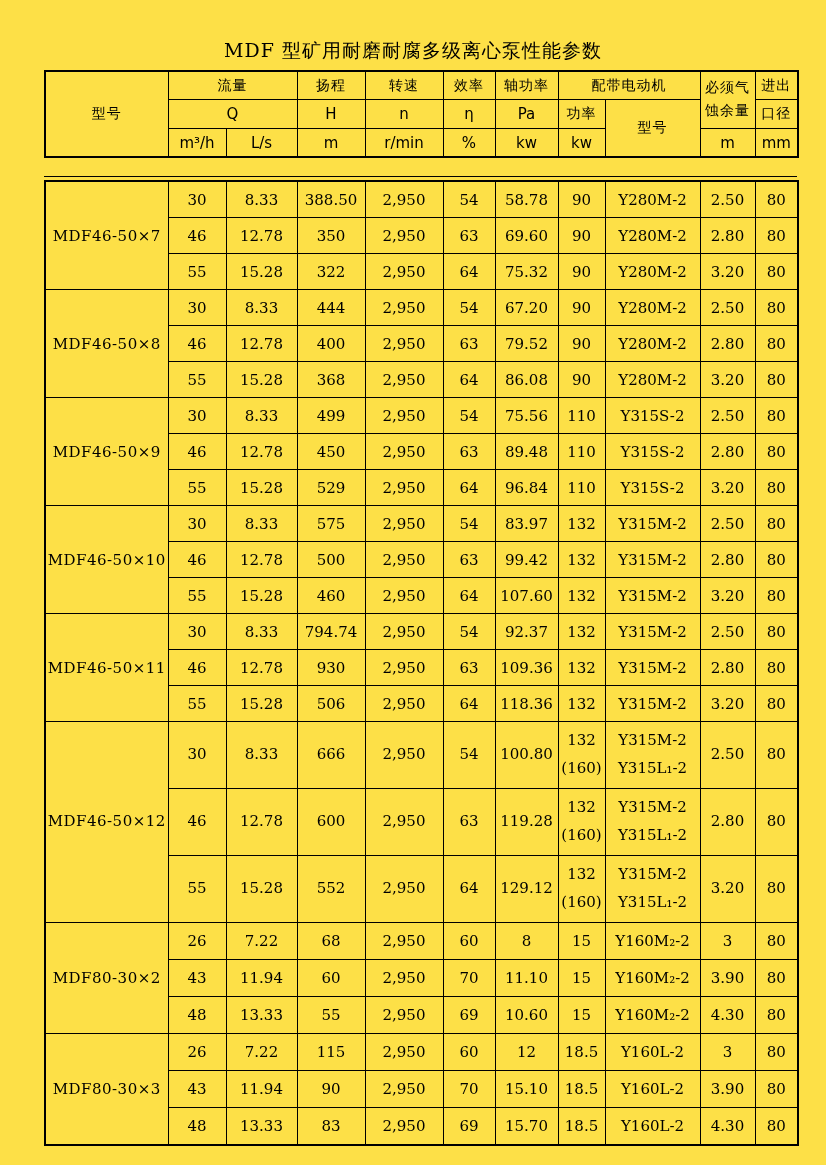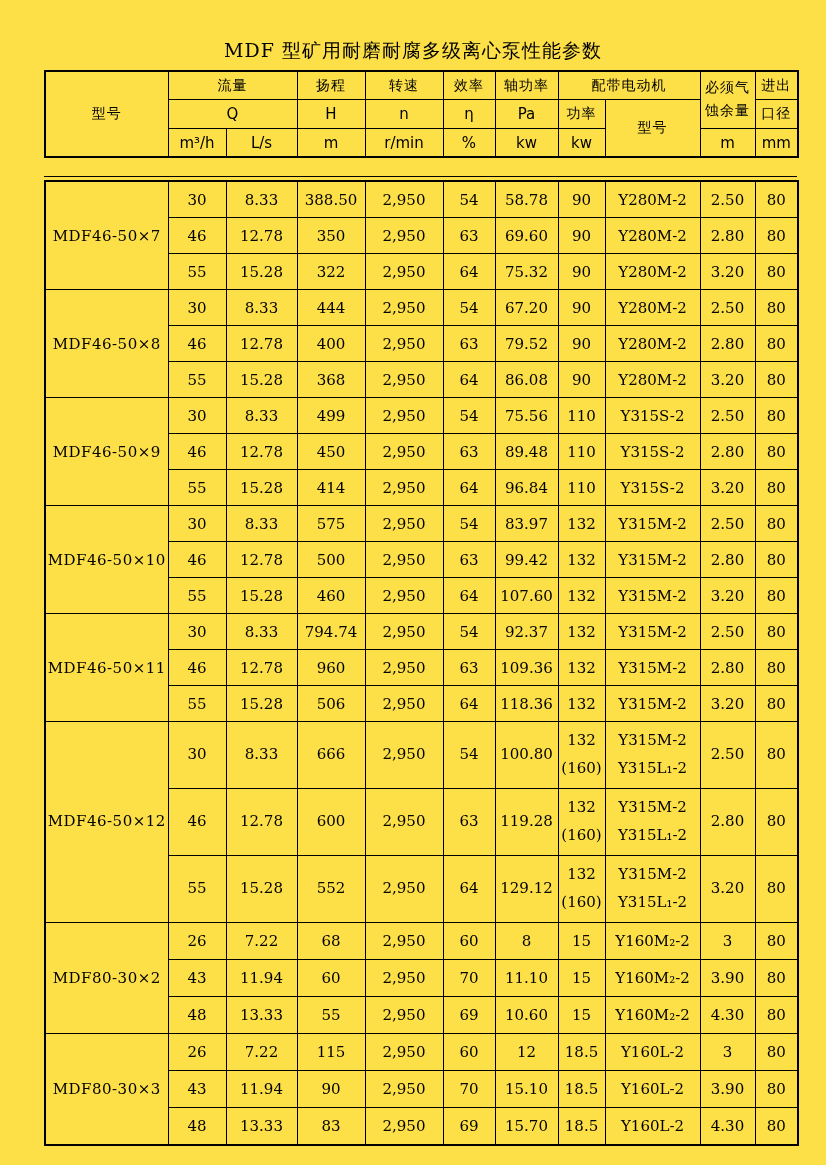--- a/index.html
+++ b/index.html
@@ -242,21 +242,21 @@
           <td>63</td>
           <td>89.48</td>
           <td>110</td>
           <td>Y315S-2</td>
           <td>2.80</td>
           <td>80</td>
         </tr>
         <tr class="std">
           <td>55</td>
           <td>15.28</td>
-          <td>414</td>
+          <td>529</td>
           <td>2,950</td>
           <td>64</td>
           <td>96.84</td>
           <td>110</td>
           <td>Y315S-2</td>
           <td>3.20</td>
           <td>80</td>
         </tr>
         <tr class="std">
           <td rowspan="3" class="model">MDF46-50×10</td>
@@ -304,21 +304,21 @@
           <td>54</td>
           <td>92.37</td>
           <td>132</td>
           <td>Y315M-2</td>
           <td>2.50</td>
           <td>80</td>
         </tr>
         <tr class="std">
           <td>46</td>
           <td>12.78</td>
-          <td>960</td>
+          <td>930</td>
           <td>2,950</td>
           <td>63</td>
           <td>109.36</td>
           <td>132</td>
           <td>Y315M-2</td>
           <td>2.80</td>
           <td>80</td>
         </tr>
         <tr class="std">
           <td>55</td>

